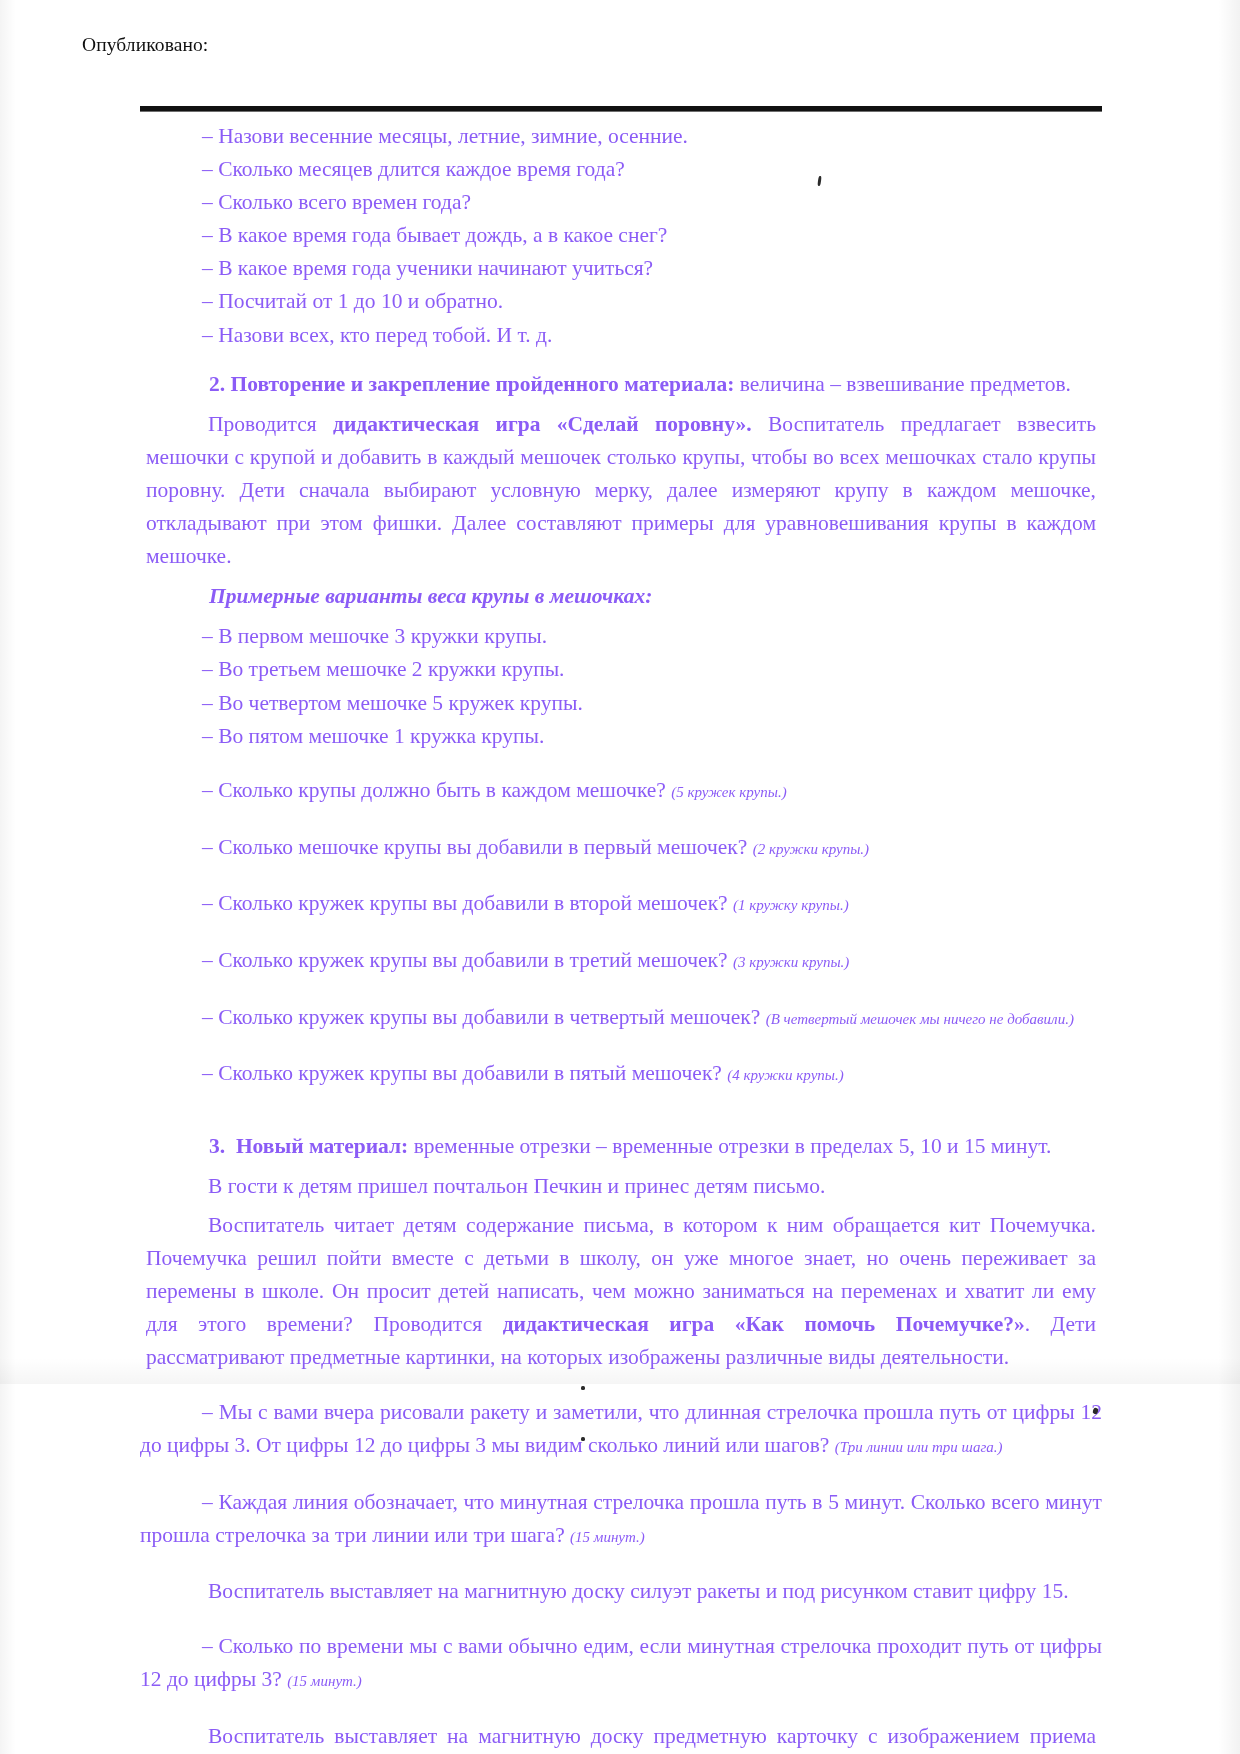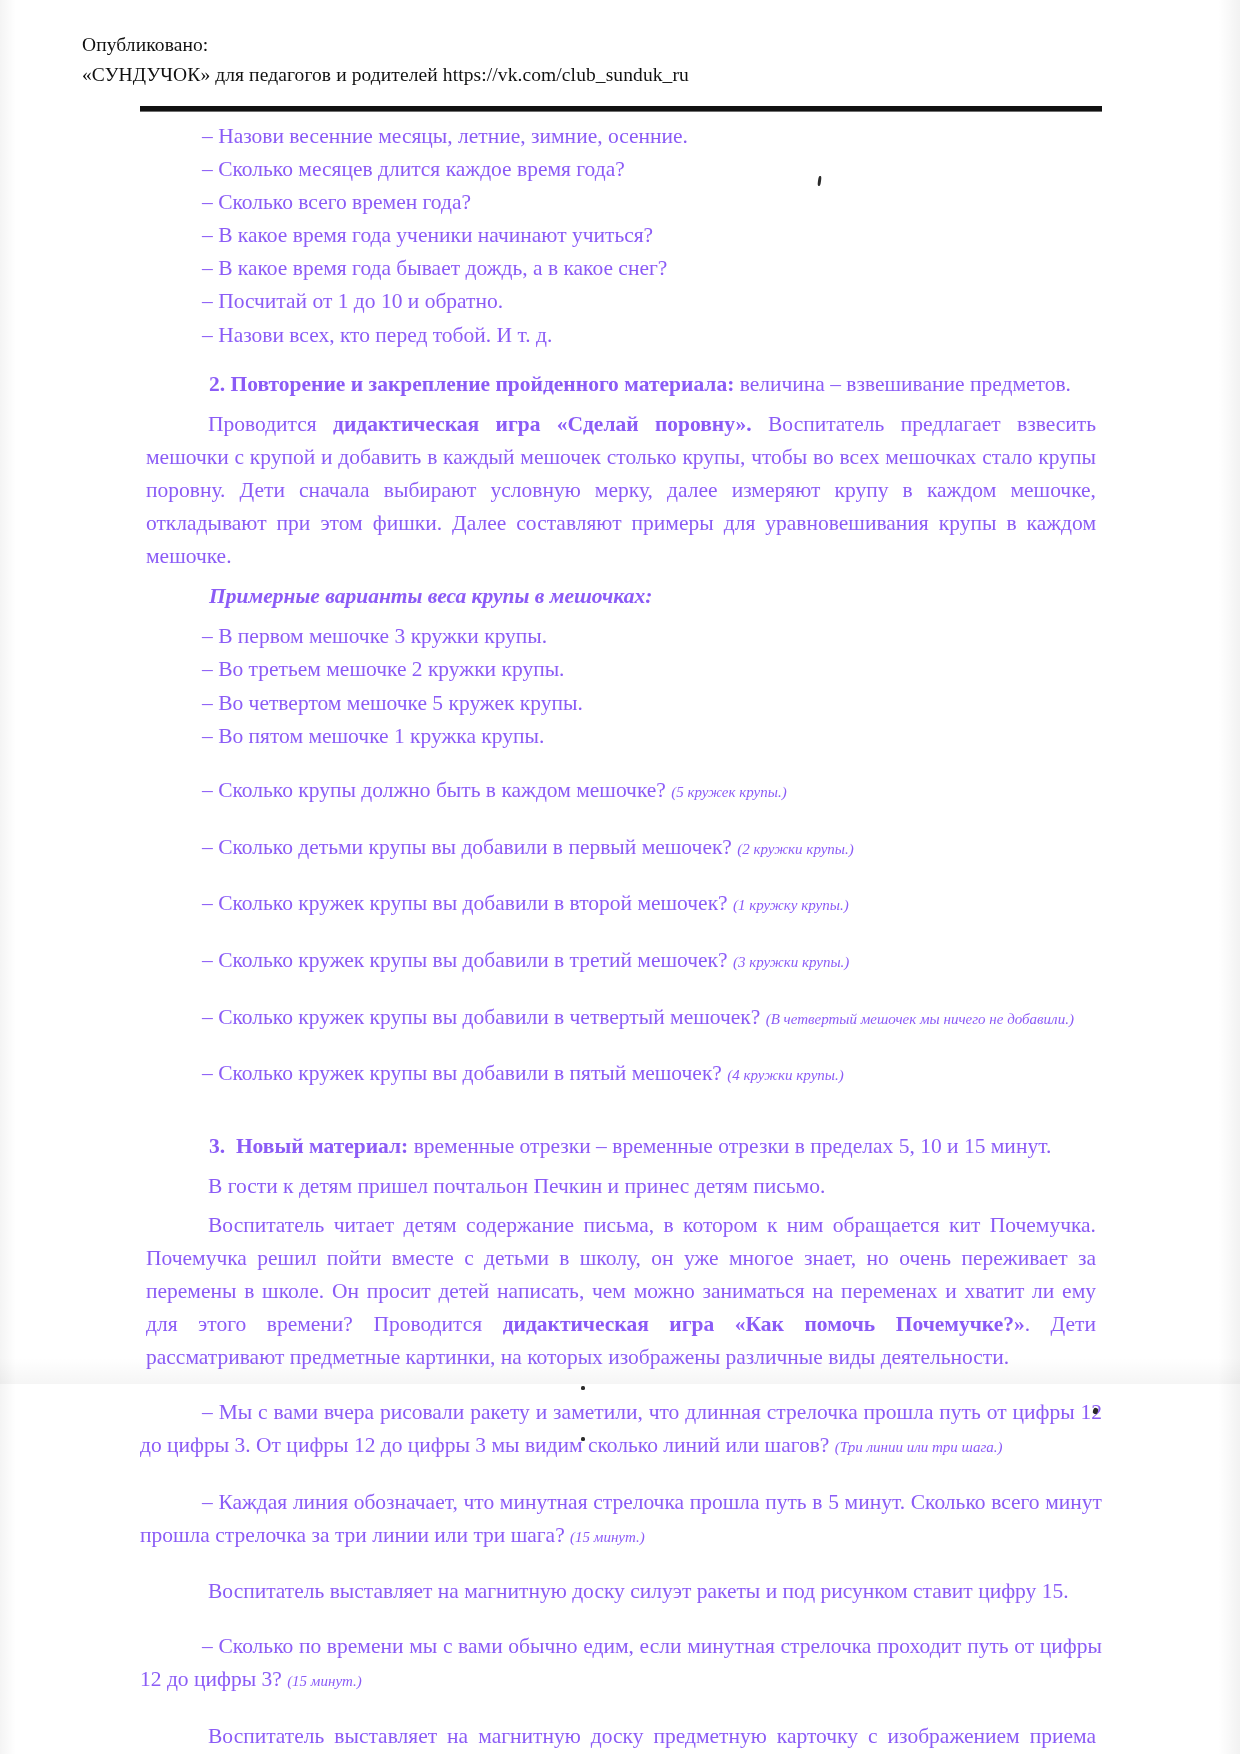--- a/index.html
+++ b/index.html
@@ -121,33 +121,32 @@
   #edge-right { right: 0;  top: 0; width: 22px;  height: 1754px; background: linear-gradient(to left,  rgba(0,0,0,.05),  rgba(0,0,0,0)); }
   #edge-bot   { left: 0;   bottom: 0; width: 1240px; height: 26px; background: linear-gradient(to top, rgba(0,0,0,.04), rgba(0,0,0,0)); }
 </style>
 </head>
 <body>
 
 <div class="page">
 
   <div class="pub-header">
     <div class="line">Опубликовано:</div>
-    <div class="line">«СУНДУЧОК» для педагогов и родителей https://vk.com/club_sunduk_ru</div>
   </div>
 
   <div class="rule"></div>
 
   <div class="body-col">
 
     <div>
       <div class="q-line">– Назови весенние месяцы, летние, зимние, осенние.</div>
       <div class="q-line">– Сколько месяцев длится каждое время года?</div>
       <div class="q-line">– Сколько всего времен года?</div>
+      <div class="q-line">– В какое время года бывает дождь, а в какое снег?</div>
       <div class="q-line">– В какое время года ученики начинают учиться?</div>
-      <div class="q-line">– В какое время года бывает дождь, а в какое снег?</div>
       <div class="q-line">– Посчитай от 1 до 10 и обратно.</div>
       <div class="q-line">– Назови всех, кто перед тобой.  И т. д.</div>
     </div>
 
     <div class="spacer-sm"></div>
 
     <p class="heading-line"><b>2.</b><b>&nbsp;</b><b>Повторение и закрепление пройденного материала:</b><span> величина – взвешивание предметов.</span></p>
 
     <p class="para"><span>Проводится </span><b>дидактическая игра «Сделай поровну».</b><span>  Воспитатель предлагает взвесить мешочки с крупой и добавить в каждый мешочек столько крупы, чтобы во всех мешочках стало крупы поровну. Дети сначала выбирают условную мерку, далее измеряют крупу в каждом мешочке, откладывают при этом фишки. Далее составляют примеры для уравновешивания крупы в каждом мешочке.</span></p>
 
@@ -155,21 +154,21 @@
 
     <div>
       <div class="q-line">– В первом мешочке 3 кружки крупы.</div>
       <div class="q-line">– Во третьем мешочке 2 кружки крупы.</div>
       <div class="q-line">– Во четвертом мешочке 5 кружек крупы.</div>
       <div class="q-line">– Во пятом мешочке 1 кружка крупы.</div>
     </div>
 
     <div>
       <p class="q-line-wrap"><span>– Сколько крупы должно быть в каждом мешочке?</span><span> </span><span class="italic-answer">(5 кружек крупы.)</span></p>
-      <p class="q-line-wrap"><span>– Сколько детьми крупы вы добавили в первый мешочек?</span><span> </span><span class="italic-answer">(2 кружки крупы.)</span></p>
+      <p class="q-line-wrap"><span>– Сколько мешочке крупы вы добавили в первый мешочек?</span><span> </span><span class="italic-answer">(2 кружки крупы.)</span></p>
       <p class="q-line-wrap"><span>– Сколько кружек крупы вы добавили в второй мешочек?</span><span> </span><span class="italic-answer">(1 кружку крупы.)</span></p>
       <p class="q-line-wrap"><span>– Сколько кружек крупы вы добавили в третий мешочек?</span><span> </span><span class="italic-answer">(3 кружки крупы.)</span></p>
       <p class="q-line-wrap"><span>– Сколько кружек крупы вы добавили в четвертый мешочек?</span><span> </span><span class="italic-answer">(В четвертый мешочек мы ничего не добавили.)</span></p>
       <p class="q-line-wrap"><span>– Сколько кружек крупы вы добавили в пятый мешочек?</span><span> </span><span class="italic-answer">(4 кружки крупы.)</span></p>
     </div>
 
     <div class="spacer-sm"></div>
 
     <p class="heading-line"><b>3.</b><b>&nbsp;&nbsp;</b><b>Новый материал:</b><span> временные отрезки – временные отрезки в пределах 5, 10 и 15 минут.</span></p>
 

